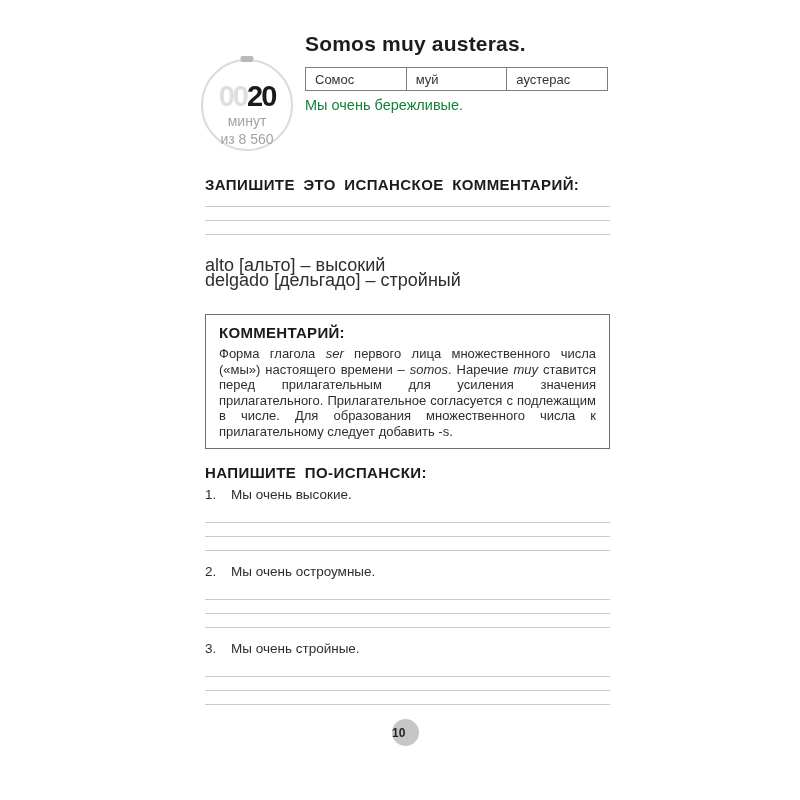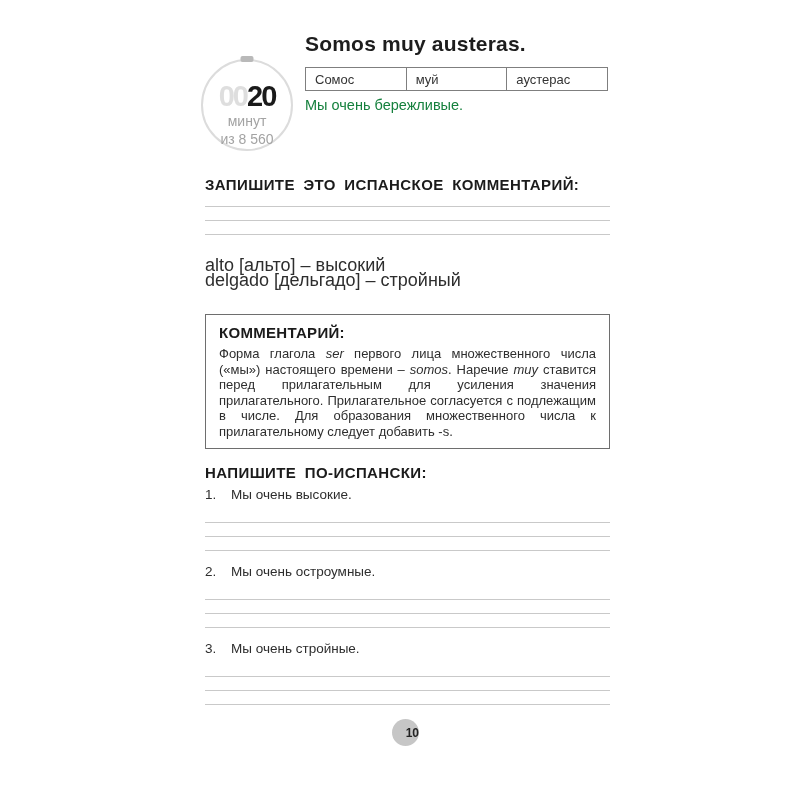--- a/index.html
+++ b/index.html
@@ -79,21 +79,21 @@
   .exercise { margin-top: 13px; }
   .exercise-caption { font-size: 13.5px; color: #2e2e2e; display: flex; }
   .exercise-num { width: 26px; flex: 0 0 26px; }
   .exercise .lines { margin-top: 7px; }
 
   
   .page-badge {
     position: absolute; left: 392px; top: 719px;
     width: 27px; height: 27px; border-radius: 50%;
     background: #c6c6c6;
-    display: flex; align-items: center; justify-content: flex-end;
+    display: flex; align-items: center; justify-content: flex-start;
     font-size: 12px; font-weight: bold; color: #222;
   }
 </style>
 </head>
 <body>
 
 <div class="page">
 
   <div class="timer">
     <div class="timer-btn"></div>

